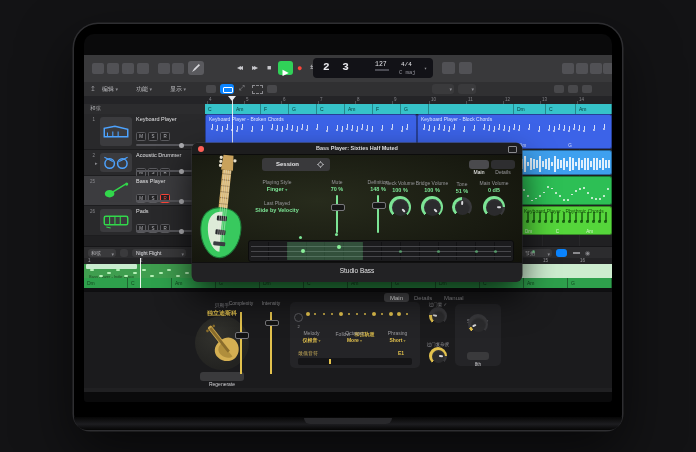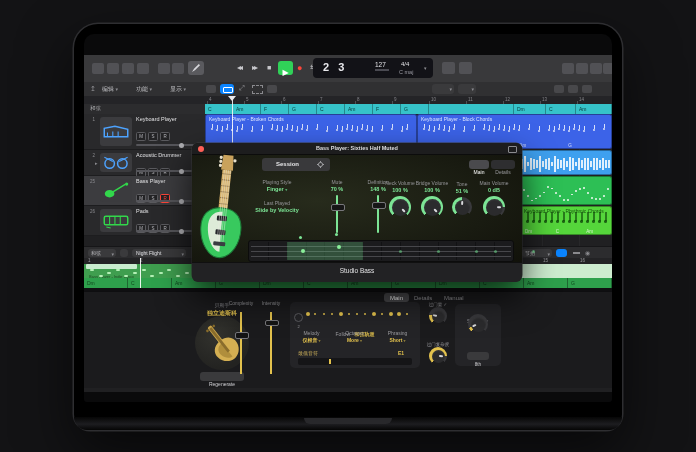--- a/index.html
+++ b/index.html
@@ -13,21 +13,21 @@
   .notch{position:absolute;left:50%;transform:translateX(-50%);bottom:6px;width:88px;height:6px;
          background:#28282b;border-radius:0 0 10px 10px;}
   .screen{position:absolute;left:10px;top:10px;width:528px;height:368px;background:#0a0a0b;
           border-radius:10px 10px 3px 3px;overflow:hidden;}
   .ui{position:absolute;left:0;top:21px;width:528px;height:337px;background:#202022;}
   .toolbar{position:absolute;left:0;top:0;width:528px;height:27px;background:#39393b;border-bottom:1px solid #232325;}
   .toolbar2{position:absolute;left:0;top:27px;width:528px;height:14px;background:#303032;border-bottom:1px solid #1f1f21;}
   .ticon{position:absolute;top:8px;width:12px;height:11px;border-radius:2px;background:#56565a;opacity:.85;}
   .ticon.b2{top:3px;width:10px;height:8px;background:#4c4c50;}
   .pill{border-radius:3px;background:#3a3a3c;}
-  .lcd{position:absolute;left:229px;top:3px;width:120px;height:20px;background:#121217;border-radius:4px;color:#e8e8ec;}
+  .lcd{position:absolute;left:229px;top:3px;width:120px;height:20px;background:#121217;border-radius:4px;color:#e8e8ec;font-family:Liberation Mono, monospace;}
   .caret{color:#8e8e93;font-size:5px;}
   .rtitle{position:absolute;left:3px;top:1px;font-size:5px;white-space:nowrap;}
   .msr{display:inline-block;width:8px;height:7px;margin-right:2px;background:#232325;border:0.5px solid #5a5a5e;
        border-radius:1.5px;color:#b8b8bc;font-size:4.5px;line-height:7px;text-align:center;}
   .plugin{position:absolute;left:108px;top:88px;width:330px;height:138px;border-radius:6px;
           background:radial-gradient(120% 90% at 38% 42%,#272b1c 0%,#191b11 45%,#101009 75%,#0c0c0a 100%);
           box-shadow:0 16px 34px rgba(0,0,0,.72),0 0 0 0.5px #434345;z-index:50;}
   .ptitle{position:absolute;left:0;top:0;width:330px;height:11px;background:#1d1d1e;border-radius:6px 6px 0 0;
           border-bottom:1px solid #0c0c0c;}
   .pfooter{position:absolute;left:0;top:119px;width:330px;height:19px;background:#222224;border-radius:0 0 6px 6px;

